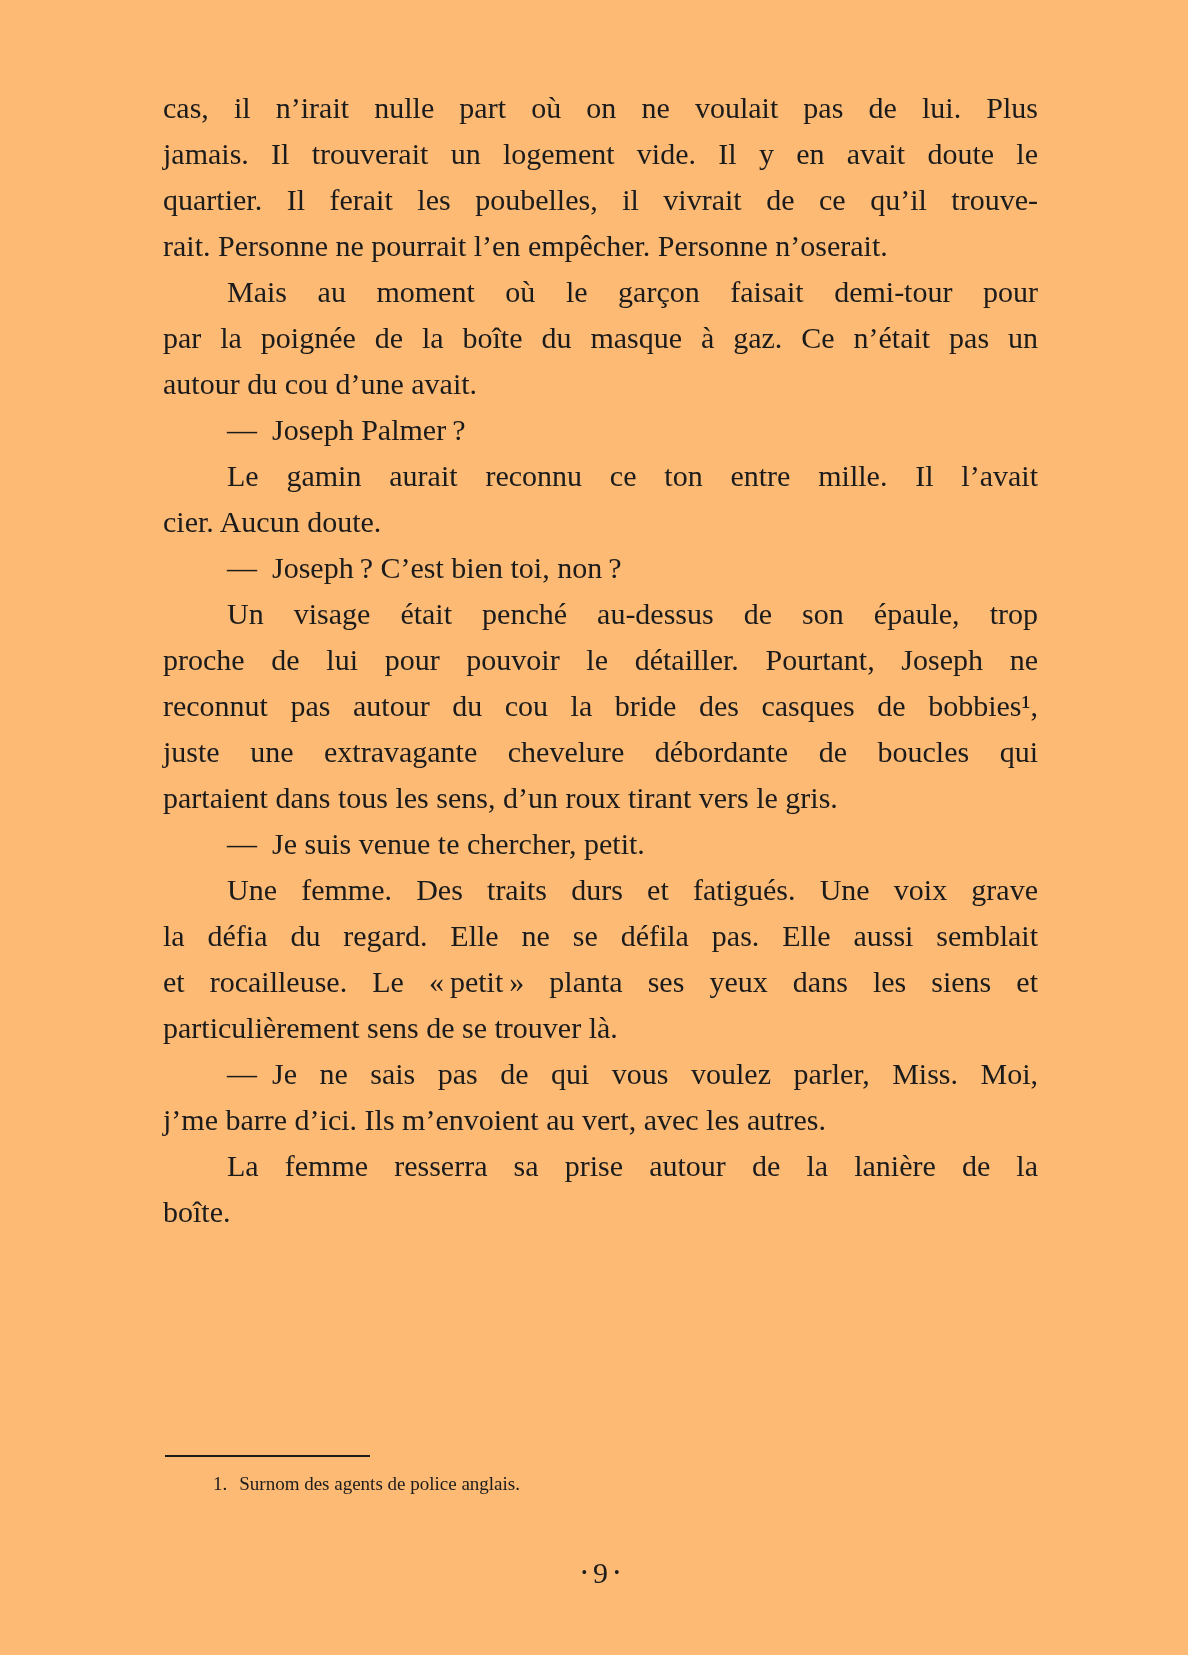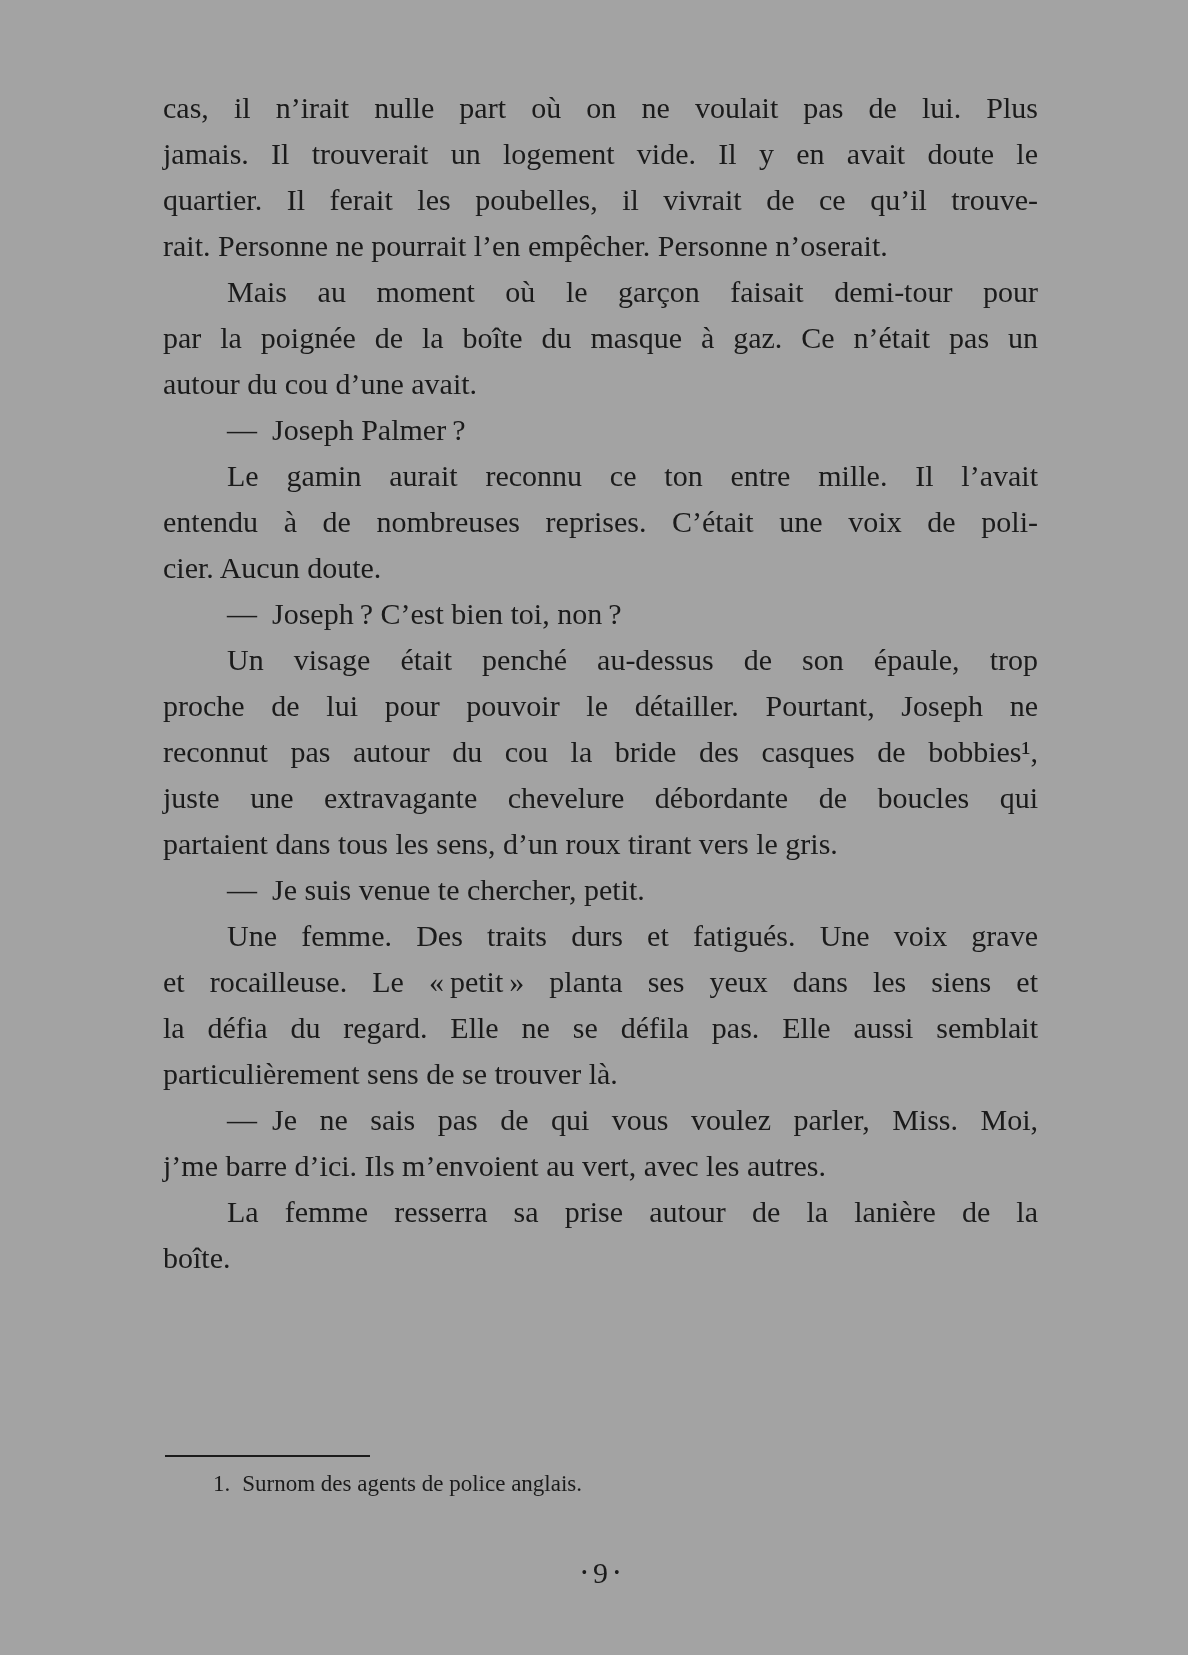--- a/index.html
+++ b/index.html
@@ -4,21 +4,21 @@
 <style>
   html, body {
     margin: 0;
     padding: 0;
     background: #ffffff;
   }
   .page {
     position: relative;
     width: 1188px;
     height: 1655px;
-    background: #a3a3a3;
+    background: #fdba74;
     font-family: "Liberation Serif", "DejaVu Serif", serif;
     color: #1b1b1b;
     overflow: hidden;
   }
   .text-block {
     position: absolute;
     left: 163px;
     top: 85px;
     width: 875px;
     font-size: 30px;
@@ -42,21 +42,21 @@
     left: 165px;
     top: 1455px;
     width: 205px;
     border-top: 2px solid #1b1b1b;
   }
   .footnote {
     position: absolute;
     left: 163px;
     top: 1468px;
     width: 875px;
-    font-size: 23px;
+    font-size: 19px;
     line-height: 32px;
   }
   .footnote .fn-number {
     margin-left: 50px;
     margin-right: 12px;
   }
   .folio {
     position: absolute;
     left: 163px;
     top: 1556px;
@@ -86,40 +86,39 @@
       <div class="paragraph">
         <div class="line indented">Mais au moment où le garçon faisait demi-tour pour</div>
         <div class="line">par la poignée de la boîte du masque à gaz. Ce n’était pas un</div>
         <div class="line last">autour du cou d’une avait.</div>
       </div>
       <div class="paragraph">
         <div class="line last indented">— Joseph Palmer ?</div>
       </div>
       <div class="paragraph">
         <div class="line indented">Le gamin aurait reconnu ce ton entre mille. Il l’avait</div>
-        <div class="line">entendu à de nombreuses reprises. C’était une voix de poli-</div>
         <div class="line last">cier. Aucun doute.</div>
       </div>
       <div class="paragraph">
         <div class="line last indented">— Joseph ? C’est bien toi, non ?</div>
       </div>
       <div class="paragraph">
         <div class="line indented">Un visage était penché au-dessus de son épaule, trop</div>
         <div class="line">proche de lui pour pouvoir le détailler. Pourtant, Joseph ne</div>
         <div class="line">reconnut pas autour du cou la bride des casques de bobbies¹,</div>
         <div class="line">juste une extravagante chevelure débordante de boucles qui</div>
         <div class="line last">partaient dans tous les sens, d’un roux tirant vers le gris.</div>
       </div>
       <div class="paragraph">
         <div class="line last indented">— Je suis venue te chercher, petit.</div>
       </div>
       <div class="paragraph">
         <div class="line indented">Une femme. Des traits durs et fatigués. Une voix grave</div>
+        <div class="line">la défia du regard. Elle ne se défila pas. Elle aussi semblait</div>
         <div class="line">et rocailleuse. Le « petit » planta ses yeux dans les siens et</div>
-        <div class="line">la défia du regard. Elle ne se défila pas. Elle aussi semblait</div>
         <div class="line last">particulièrement sens de se trouver là.</div>
       </div>
       <div class="paragraph">
         <div class="line indented">— Je ne sais pas de qui vous voulez parler, Miss. Moi,</div>
         <div class="line last">j’me barre d’ici. Ils m’envoient au vert, avec les autres.</div>
       </div>
       <div class="paragraph">
         <div class="line indented">La femme resserra sa prise autour de la lanière de la</div>
         <div class="line last">boîte.</div>
       </div>

